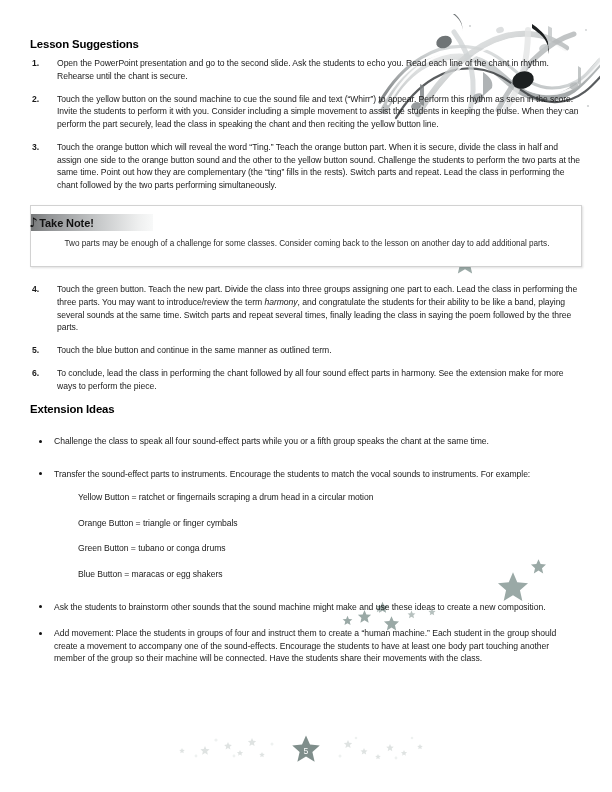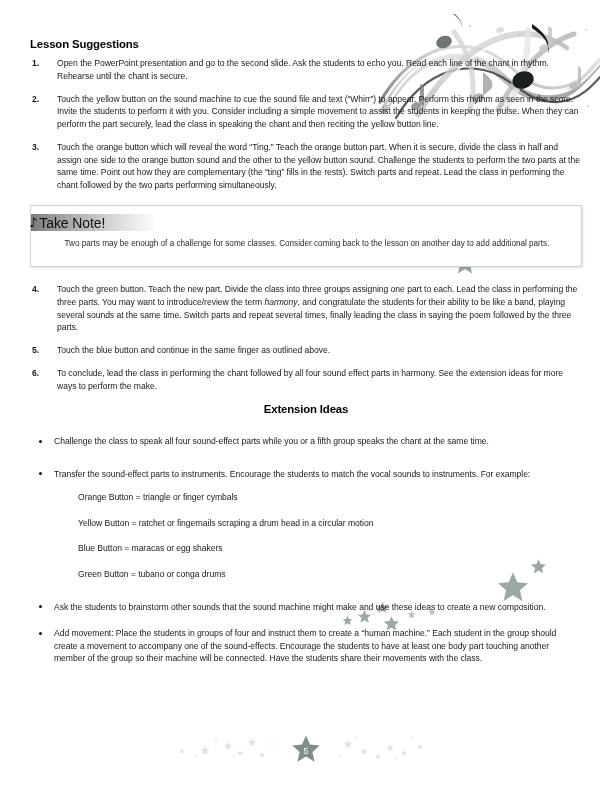--- a/index.html
+++ b/index.html
@@ -97,22 +97,22 @@
   }
   .take-note-note-icon {
     font-size: 13px;
     line-height: 1;
     margin-left: -2px;
     margin-right: 2px;
     color: #0d0d0d;
     font-family: "DejaVu Sans", sans-serif;
   }
   .take-note-title {
-    font-size: 14px;
-    font-weight: normal;
+    font-size: 11px;
+    font-weight: bold;
     color: #111;
     letter-spacing: -0.1px;
   }
   .take-note-body {
     position: absolute;
     left: 14px;
     top: 32px;
     right: 12px;
     font-size: 8.2px;
     line-height: 11.6px;
@@ -316,43 +316,43 @@
       <div class="take-note-body">Two parts may be enough of a challenge for some classes. Consider coming back to the lesson on another day to add additional parts.</div>
     </div>
 
     <ol class="steps">
       <li>
         <span class="num">4.</span>
         <span class="step-body"><span>Touch the green button. Teach the new part. Divide the class into three groups assigning one part to each. Lead the class in performing the three parts. You may want to introduce/review the term </span><span class="italic">harmony</span><span>, and congratulate the students for their ability to be like a band, playing several sounds at the same time. Switch parts and repeat several times, finally leading the class in saying the poem followed by the three parts.</span></span>
       </li>
       <li>
         <span class="num">5.</span>
-        <span class="step-body">Touch the blue button and continue in the same finger as outlined above.</span>
+        <span class="step-body">Touch the blue button and continue in the same manner as outlined term.</span>
       </li>
       <li>
         <span class="num">6.</span>
-        <span class="step-body">To conclude, lead the class in performing the chant followed by all four sound effect parts in harmony. See the extension ideas for more ways to perform the make.</span>
+        <span class="step-body">To conclude, lead the class in performing the chant followed by all four sound effect parts in harmony. See the extension make for more ways to perform the piece.</span>
       </li>
     </ol>
 
-    <h2 class="ext-title" style="text-align:center;">Extension Ideas</h2>
+    <h2 class="ext-title" style="">Extension Ideas</h2>
 
     <ul class="bullets">
       <li>
         <span class="dot"></span>
         <span>Challenge the class to speak all four sound-effect parts while you or a fifth group speaks the chant at the same time.</span>
       </li>
       <li>
         <span class="dot"></span>
         <span>Transfer the sound-effect parts to instruments. Encourage the students to match the vocal sounds to instruments. For example:</span>
         <ul class="sub-list">
+          <li>Yellow Button = ratchet or fingernails scraping a drum head in a circular motion</li>
           <li>Orange Button = triangle or finger cymbals</li>
-          <li>Yellow Button = ratchet or fingernails scraping a drum head in a circular motion</li>
+          <li>Green Button = tubano or conga drums</li>
           <li>Blue Button = maracas or egg shakers</li>
-          <li>Green Button = tubano or conga drums</li>
         </ul>
       </li>
       <li>
         <span class="dot"></span>
         <span>Ask the students to brainstorm other sounds that the sound machine might make and use these ideas to create a new composition.</span>
       </li>
       <li style="margin-top:14px;">
         <span class="dot"></span>
         <span>Add movement: Place the students in groups of four and instruct them to create a “human machine.” Each student in the group should create a movement to accompany one of the sound-effects. Encourage the students to have at least one body part touching another member of the group so their machine will be connected. Have the students share their movements with the class.</span>
       </li>

